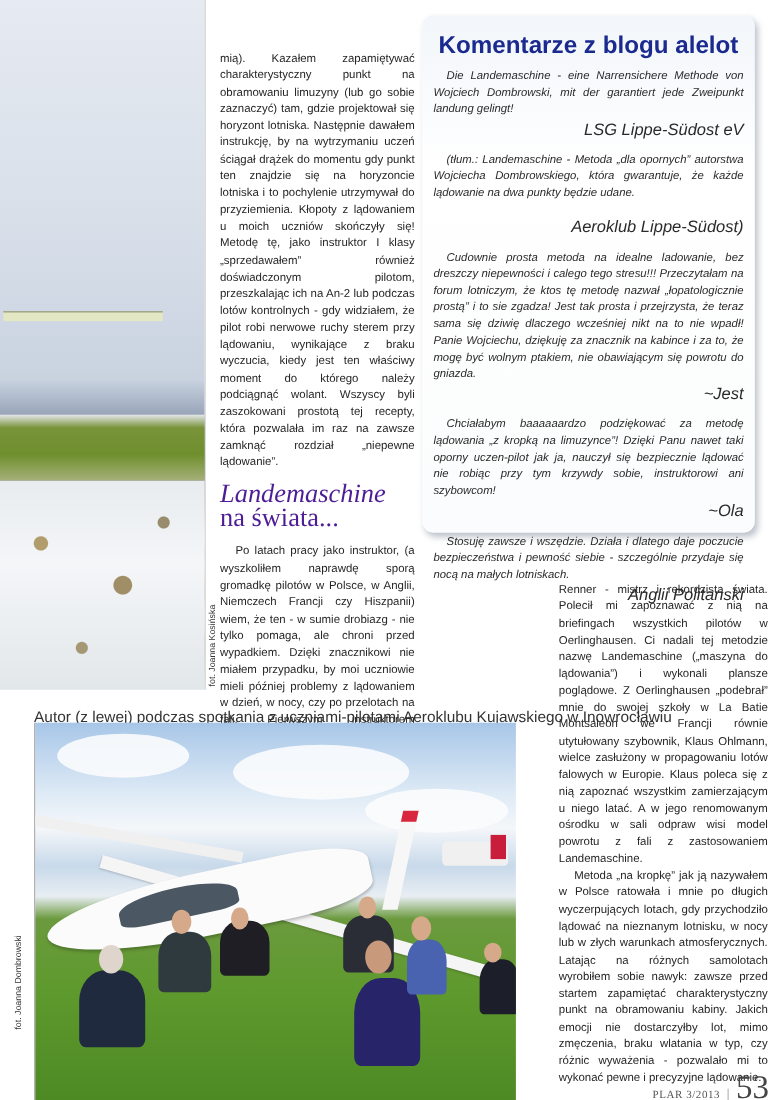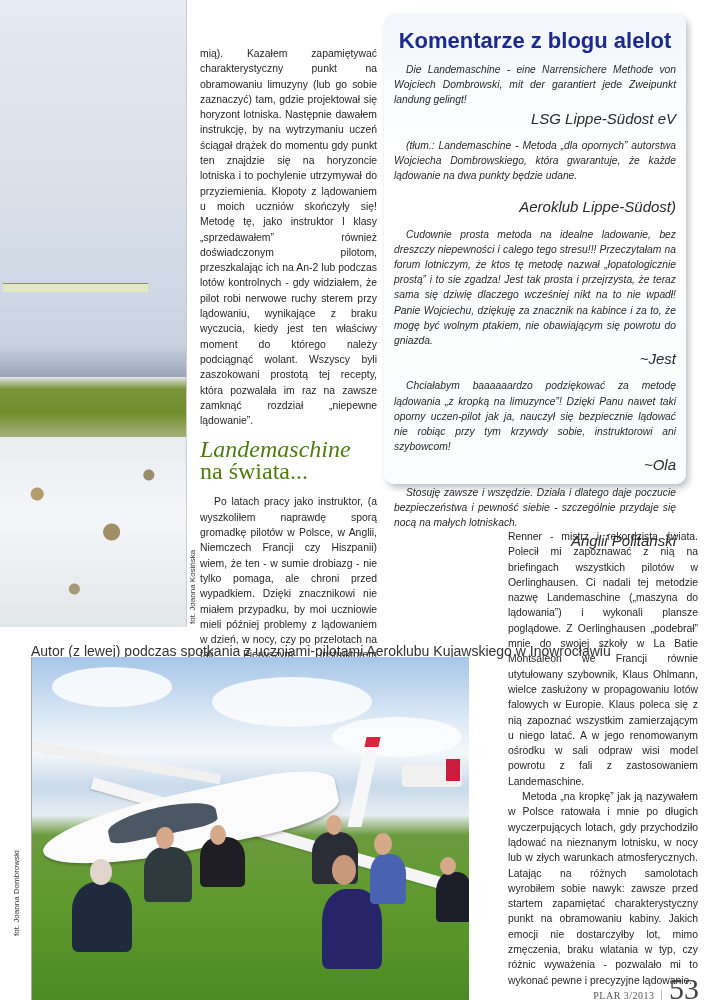--- a/index.html
+++ b/index.html
@@ -42,21 +42,21 @@
     font-family: "Liberation Sans", sans-serif;
   }
   .col-left {
     position: absolute; left: 200px; top: 46px; width: 177px;
     font-size: 10.4px; line-height: 15.3px; text-align: justify;
     font-family: "Liberation Sans", sans-serif; color: #262626;
   }
   .col-left p { margin: 0; }
   .col-left p.indent { text-indent: 14px; }
   .subhead {
-    color: #4d7c0f; font-family: "Liberation Serif", serif;
+    color: #4c1d95; font-family: "Liberation Serif", serif;
     font-size: 24px; line-height: 22px; margin: 10px 0 12px 0;
   }
   .subhead .it { font-style: italic; display: block; }
   .subhead .rm { display: block; }
   .box {
     position: absolute; left: 384px; top: 14px; width: 302px; height: 470px;
     background: linear-gradient(180deg, #f2f6fa 0%, #ffffff 30%, #fbfcfd 100%);
     border-radius: 10px;
     box-shadow: 3px 4px 6px rgba(110,120,140,0.45);
     padding: 0 10px;

